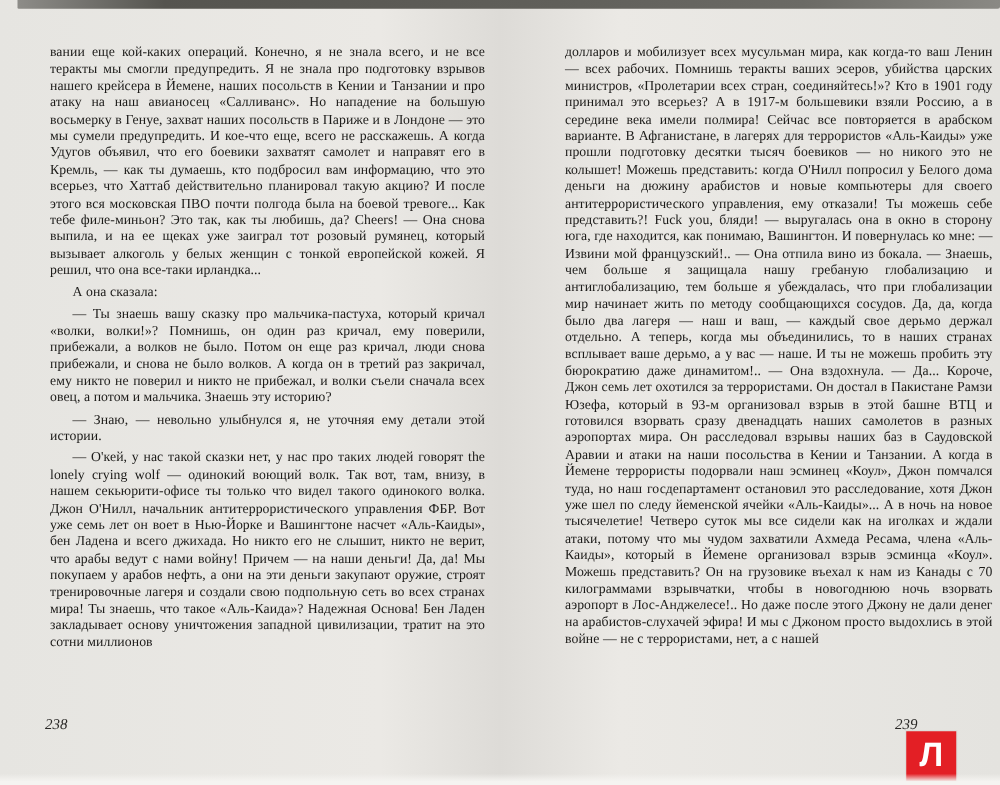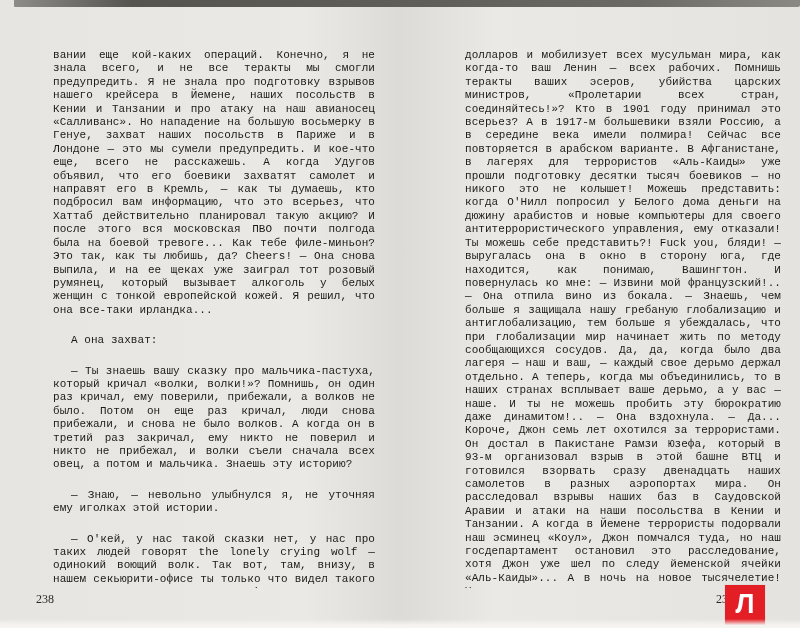--- a/index.html
+++ b/index.html
@@ -39,27 +39,28 @@
     position: absolute;
     top: 32px;
     color: #1b1a18;
     font-size: 11px;
     line-height: 13.4px;
     text-align: justify;
     letter-spacing: 0.05px;
   }
   .page-left  { left: 36px;  width: 356px; height: 556px; overflow: hidden; }
   .page-right { left: 448px; width: 350px; height: 556px; overflow: hidden; }
-  .page p { margin: 17px; padding: 0; font-family: Liberation Mono, monospace; }
+  .page p { margin: 4px; padding: 0; }
   .page p.ind { text-indent: 18px; }
   .pagenum {
     position: absolute;
-    top: 592px;
+    top: 572px;
     font-size: 12px;
     color: #2a2927;
+    font-style: italic;
   }
   .pagenum-left  { left: 36px; }
   .pagenum-right { right: 66px; }
   .watermark {
     position: absolute;
     right: 35px;
     bottom: 3px;
     width: 40px;
     height: 40px;
     background: #e31f25;
@@ -79,23 +80,23 @@
 </style>
 </head>
 <body>
 
 <div class="photo">
 
   <div class="top-edge"></div>
 
   <div class="page page-left">
     <p>вании еще кой-каких операций. Конечно, я не знала всего, и не все теракты мы смогли предупредить. Я не знала про подготовку взрывов нашего крейсера в Йемене, наших посольств в Кении и Танзании и про атаку на наш авианосец «Салливанс». Но нападение на большую восьмерку в Генуе, захват наших посольств в Париже и в Лондоне — это мы сумели предупредить. И кое-что еще, всего не расскажешь. А когда Удугов объявил, что его боевики захватят самолет и направят его в Кремль, — как ты думаешь, кто подбросил вам информацию, что это всерьез, что Хаттаб действительно планировал такую акцию? И после этого вся московская ПВО почти полгода была на боевой тревоге... Как тебе филе-миньон? Это так, как ты любишь, да? Cheers! — Она снова выпила, и на ее щеках уже заиграл тот розовый румянец, который вызывает алкоголь у белых женщин с тонкой европейской кожей. Я решил, что она все-таки ирландка...</p>
-    <p class="ind">А она захват:</p>
+    <p class="ind">А она сказала:</p>
     <p class="ind">— Ты знаешь вашу сказку про мальчика-пастуха, который кричал «волки, волки!»? Помнишь, он один раз кричал, ему поверили, прибежали, а волков не было. Потом он еще раз кричал, люди снова прибежали, и снова не было волков. А когда он в третий раз закричал, ему никто не поверил и никто не прибежал, и волки съели сначала всех овец, а потом и мальчика. Знаешь эту историю?</p>
-    <p class="ind">— Знаю, — невольно улыбнулся я, не уточняя ему иголках этой истории.</p>
+    <p class="ind">— Знаю, — невольно улыбнулся я, не уточняя ему детали этой истории.</p>
     <p class="ind">— О'кей, у нас такой сказки нет, у нас про таких людей говорят the lonely crying wolf — одинокий воющий волк. Так вот, там, внизу, в нашем секьюрити-офисе ты только что видел такого одинокого волка. Джон О'Нилл, начальник антитеррористического управления ФБР. Вот уже семь лет он воет в Нью-Йорке и Вашингтоне насчет «Аль-Каиды», бен Ладена и всего джихада. Но никто его не слышит, никто не верит, что арабы ведут с нами войну! Причем — на наши деньги! Да, да! Мы покупаем у арабов нефть, а они на эти деньги закупают оружие, строят тренировочные лагеря и создали свою подпольную сеть во всех странах мира! Ты знаешь, что такое «Аль-Каида»? Надежная Основа! Бен Ладен закладывает основу уничтожения западной цивилизации, тратит на это сотни миллионов</p>
   </div>
 
   <div class="page page-right">
     <p>долларов и мобилизует всех мусульман мира, как когда-то ваш Ленин — всех рабочих. Помнишь теракты ваших эсеров, убийства царских министров, «Пролетарии всех стран, соединяйтесь!»? Кто в 1901 году принимал это всерьез? А в 1917-м большевики взяли Россию, а в середине века имели полмира! Сейчас все повторяется в арабском варианте. В Афганистане, в лагерях для террористов «Аль-Каиды» уже прошли подготовку десятки тысяч боевиков — но никого это не колышет! Можешь представить: когда О'Нилл попросил у Белого дома деньги на дюжину арабистов и новые компьютеры для своего антитеррористического управления, ему отказали! Ты можешь себе представить?! Fuck you, бляди! — выругалась она в окно в сторону юга, где находится, как понимаю, Вашингтон. И повернулась ко мне: — Извини мой французский!.. — Она отпила вино из бокала. — Знаешь, чем больше я защищала нашу гребаную глобализацию и антиглобализацию, тем больше я убеждалась, что при глобализации мир начинает жить по методу сообщающихся сосудов. Да, да, когда было два лагеря — наш и ваш, — каждый свое дерьмо держал отдельно. А теперь, когда мы объединились, то в наших странах всплывает ваше дерьмо, а у вас — наше. И ты не можешь пробить эту бюрократию даже динамитом!.. — Она вздохнула. — Да... Короче, Джон семь лет охотился за террористами. Он достал в Пакистане Рамзи Юзефа, который в 93-м организовал взрыв в этой башне ВТЦ и готовился взорвать сразу двенадцать наших самолетов в разных аэропортах мира. Он расследовал взрывы наших баз в Саудовской Аравии и атаки на наши посольства в Кении и Танзании. А когда в Йемене террористы подорвали наш эсминец «Коул», Джон помчался туда, но наш госдепартамент остановил это расследование, хотя Джон уже шел по следу йеменской ячейки «Аль-Каиды»... А в ночь на новое тысячелетие! Четверо суток мы все сидели как на иголках и ждали атаки, потому что мы чудом захватили Ахмеда Ресама, члена «Аль-Каиды», который в Йемене организовал взрыв эсминца «Коул». Можешь представить? Он на грузовике въехал к нам из Канады с 70 килограммами взрывчатки, чтобы в новогоднюю ночь взорвать аэропорт в Лос-Анджелесе!.. Но даже после этого Джону не дали денег на арабистов-слухачей эфира! И мы с Джоном просто выдохлись в этой войне — не с террористами, нет, а с нашей</p>
   </div>
 
   <div class="pagenum pagenum-left">238</div>
   <div class="pagenum pagenum-right">239</div>
 

